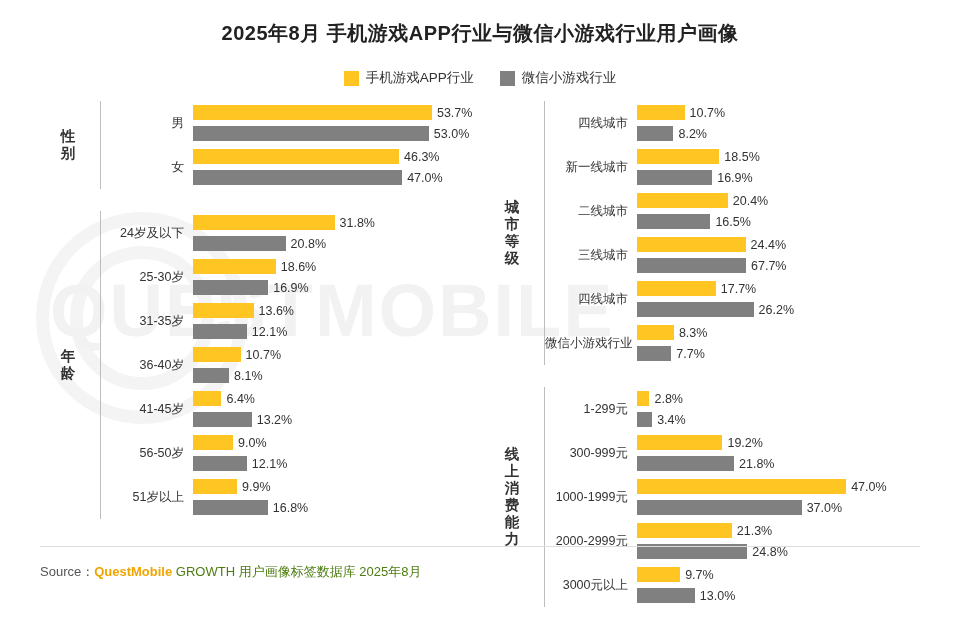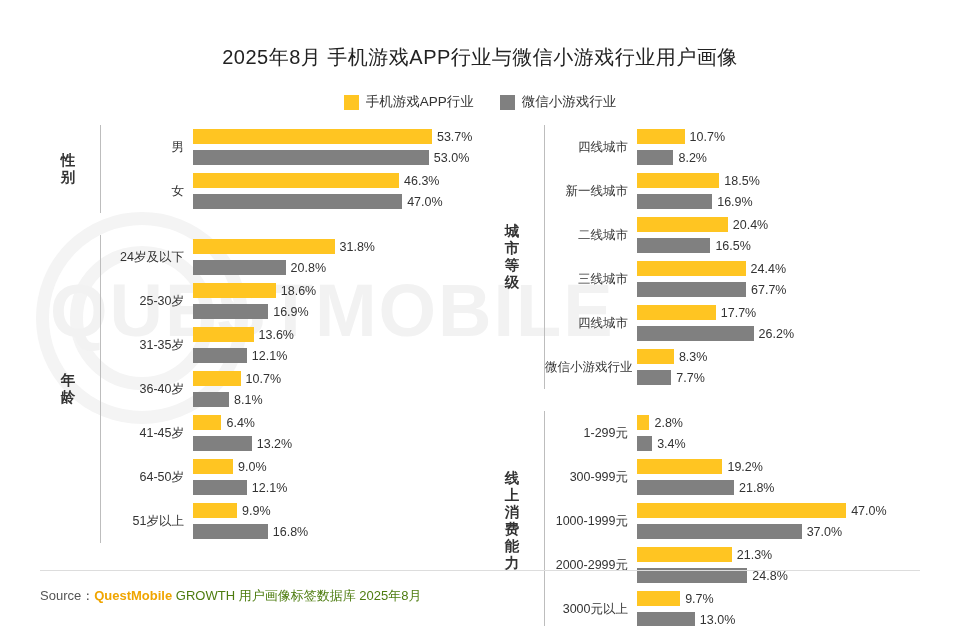--- a/index.html
+++ b/index.html
@@ -50,23 +50,23 @@
     height: 118px;
     border-radius: 50%;
     border: 13px solid #f4f4f4;
   }
 
   .content { position: relative; z-index: 2; }
 
   .title {
     text-align: center;
     font-size: 20px;
-    font-weight: normal;
+    font-weight: bold;
     color: #222222;
-    padding-top: 44px;
+    padding-top: 20px;
     letter-spacing: 0.5px;
   }
 
   .legend {
     display: flex;
     justify-content: center;
     align-items: flex-start;
     gap: 26px;
     margin-top: 22px;
     font-size: 13.5px;
@@ -292,21 +292,21 @@
                     <div class="bar" style="background: rgb(255, 197, 34); width: 28.48px;"></div>
                     <div class="bar-val">6.4%</div>
                   </div>
                   <div class="bar-line">
                     <div class="bar" style="background: rgb(128, 128, 128); width: 58.74px;"></div>
                     <div class="bar-val">13.2%</div>
                   </div>
                 </div>
               </div>
               <div class="row">
-                <div class="row-label">64-50岁</div>
+                <div class="row-label">56-50岁</div>
                 <div class="row-bars">
                   <div class="bar-line">
                     <div class="bar" style="background: rgb(255, 197, 34); width: 40.05px;"></div>
                     <div class="bar-val">9.0%</div>
                   </div>
                   <div class="bar-line">
                     <div class="bar" style="background: rgb(128, 128, 128); width: 53.845px;"></div>
                     <div class="bar-val">12.1%</div>
                   </div>
                 </div>

